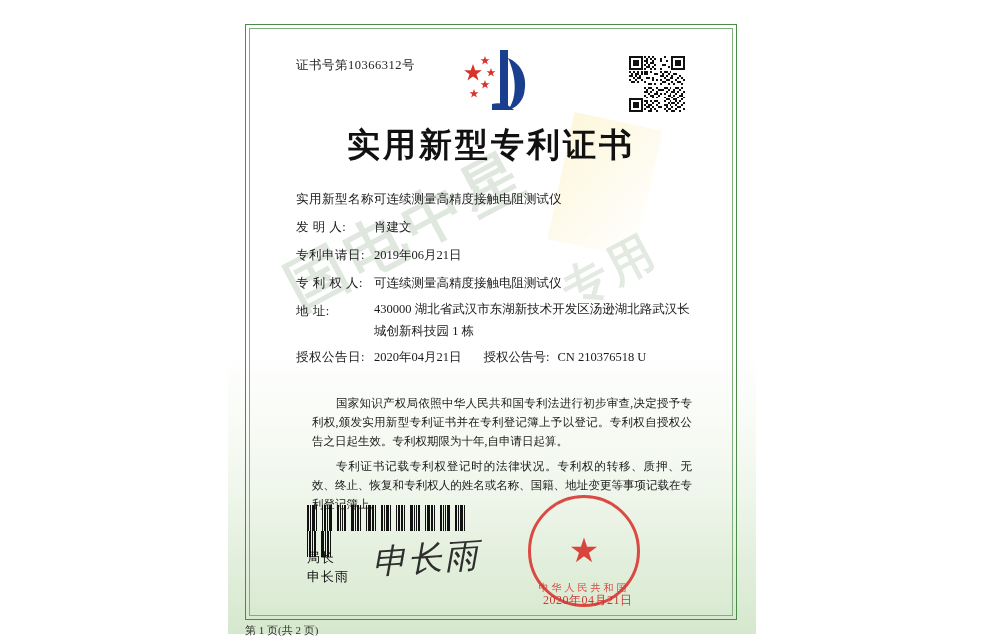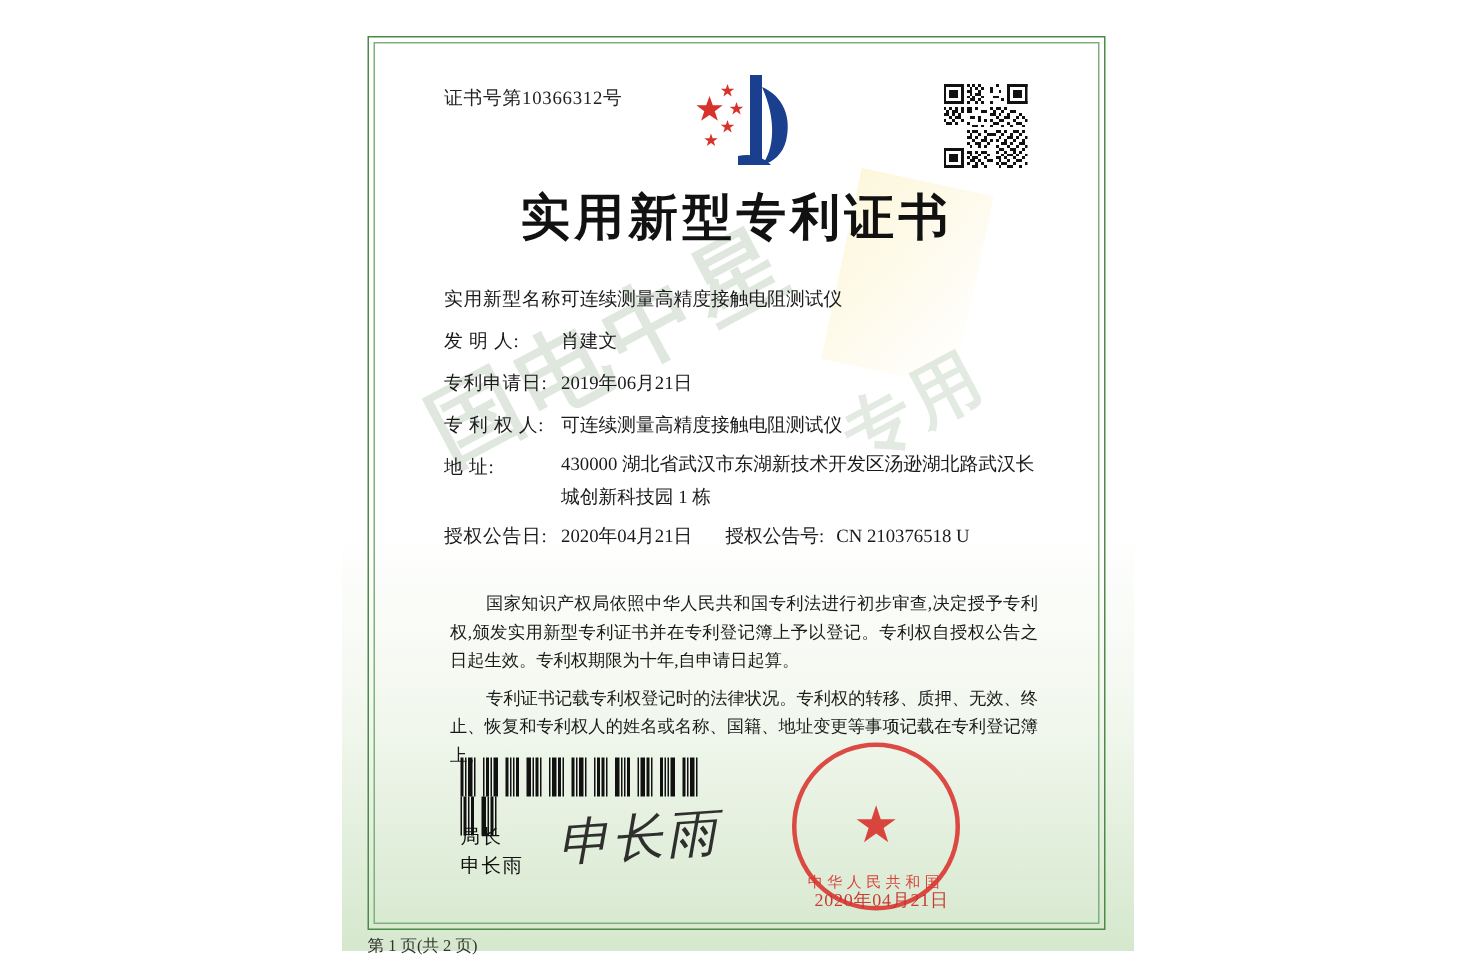--- a/index.html
+++ b/index.html
@@ -192,21 +192,21 @@
     position: absolute;
     left: 296px;
     top: 394px;
     width: 396px;
     font-size: 11.5px;
     line-height: 19px;
     color: #1a1a1a;
     text-align: justify;
   }
   .body-text p {
-    margin: 0 0 6px 4px;
+    margin: 0 0 6px 16px;
     text-indent: 24px;
   }
 
   
   .barcode {
     position: absolute;
     left: 307px;
     top: 505px;
     width: 160px;
     height: 26px;

